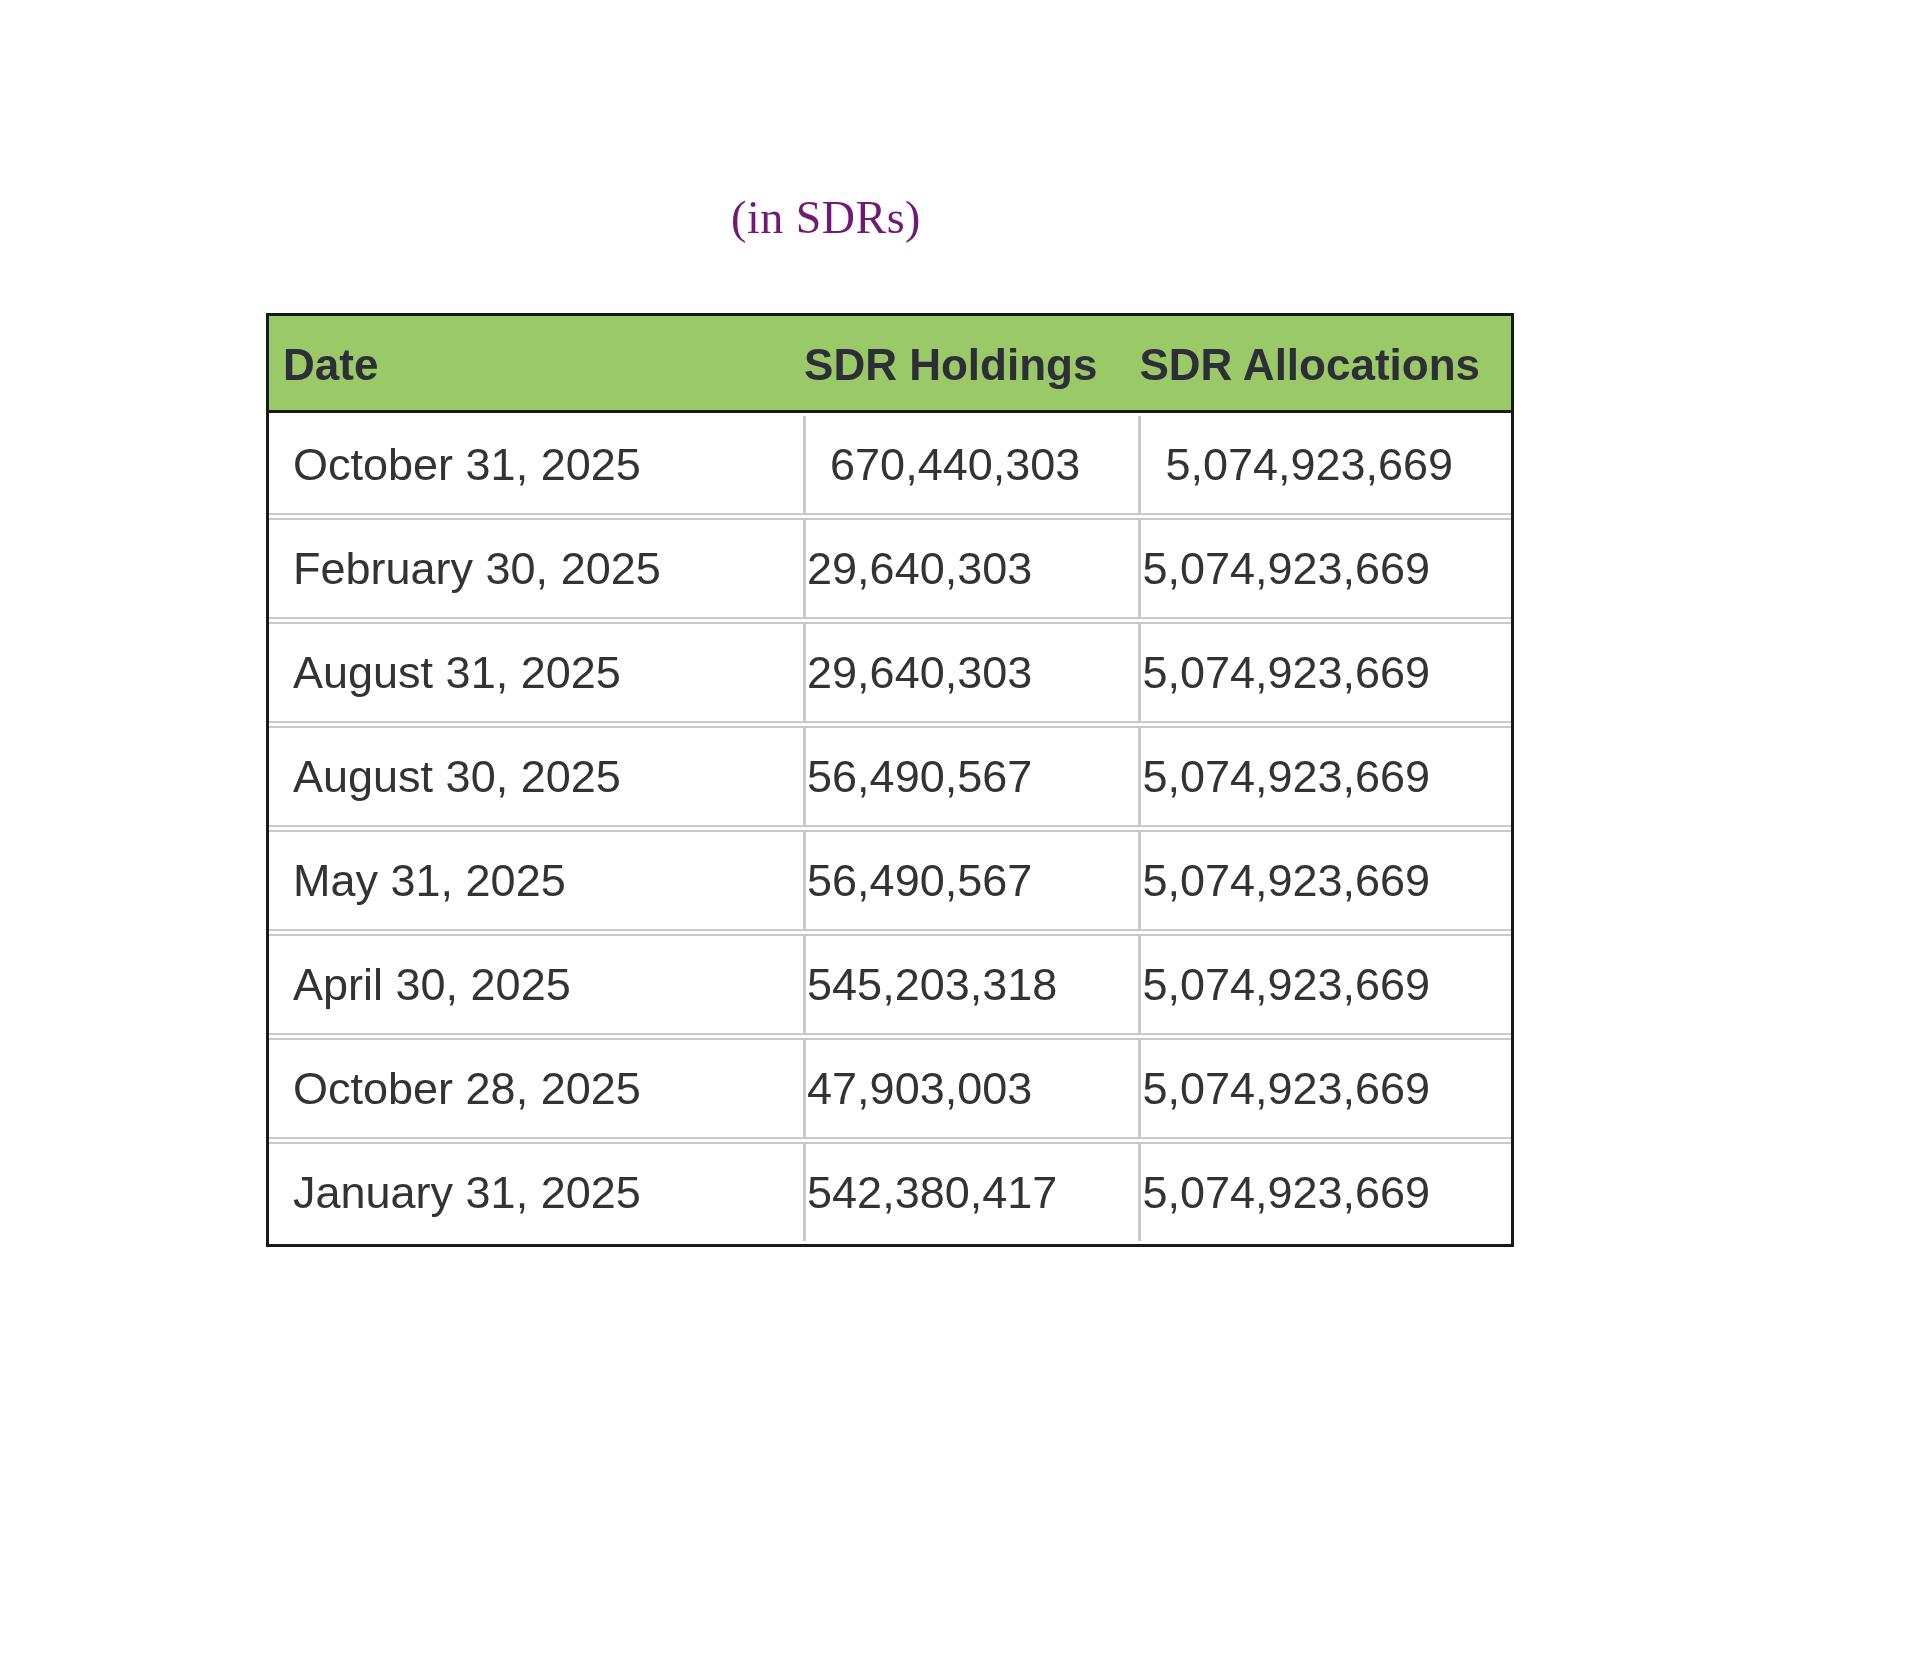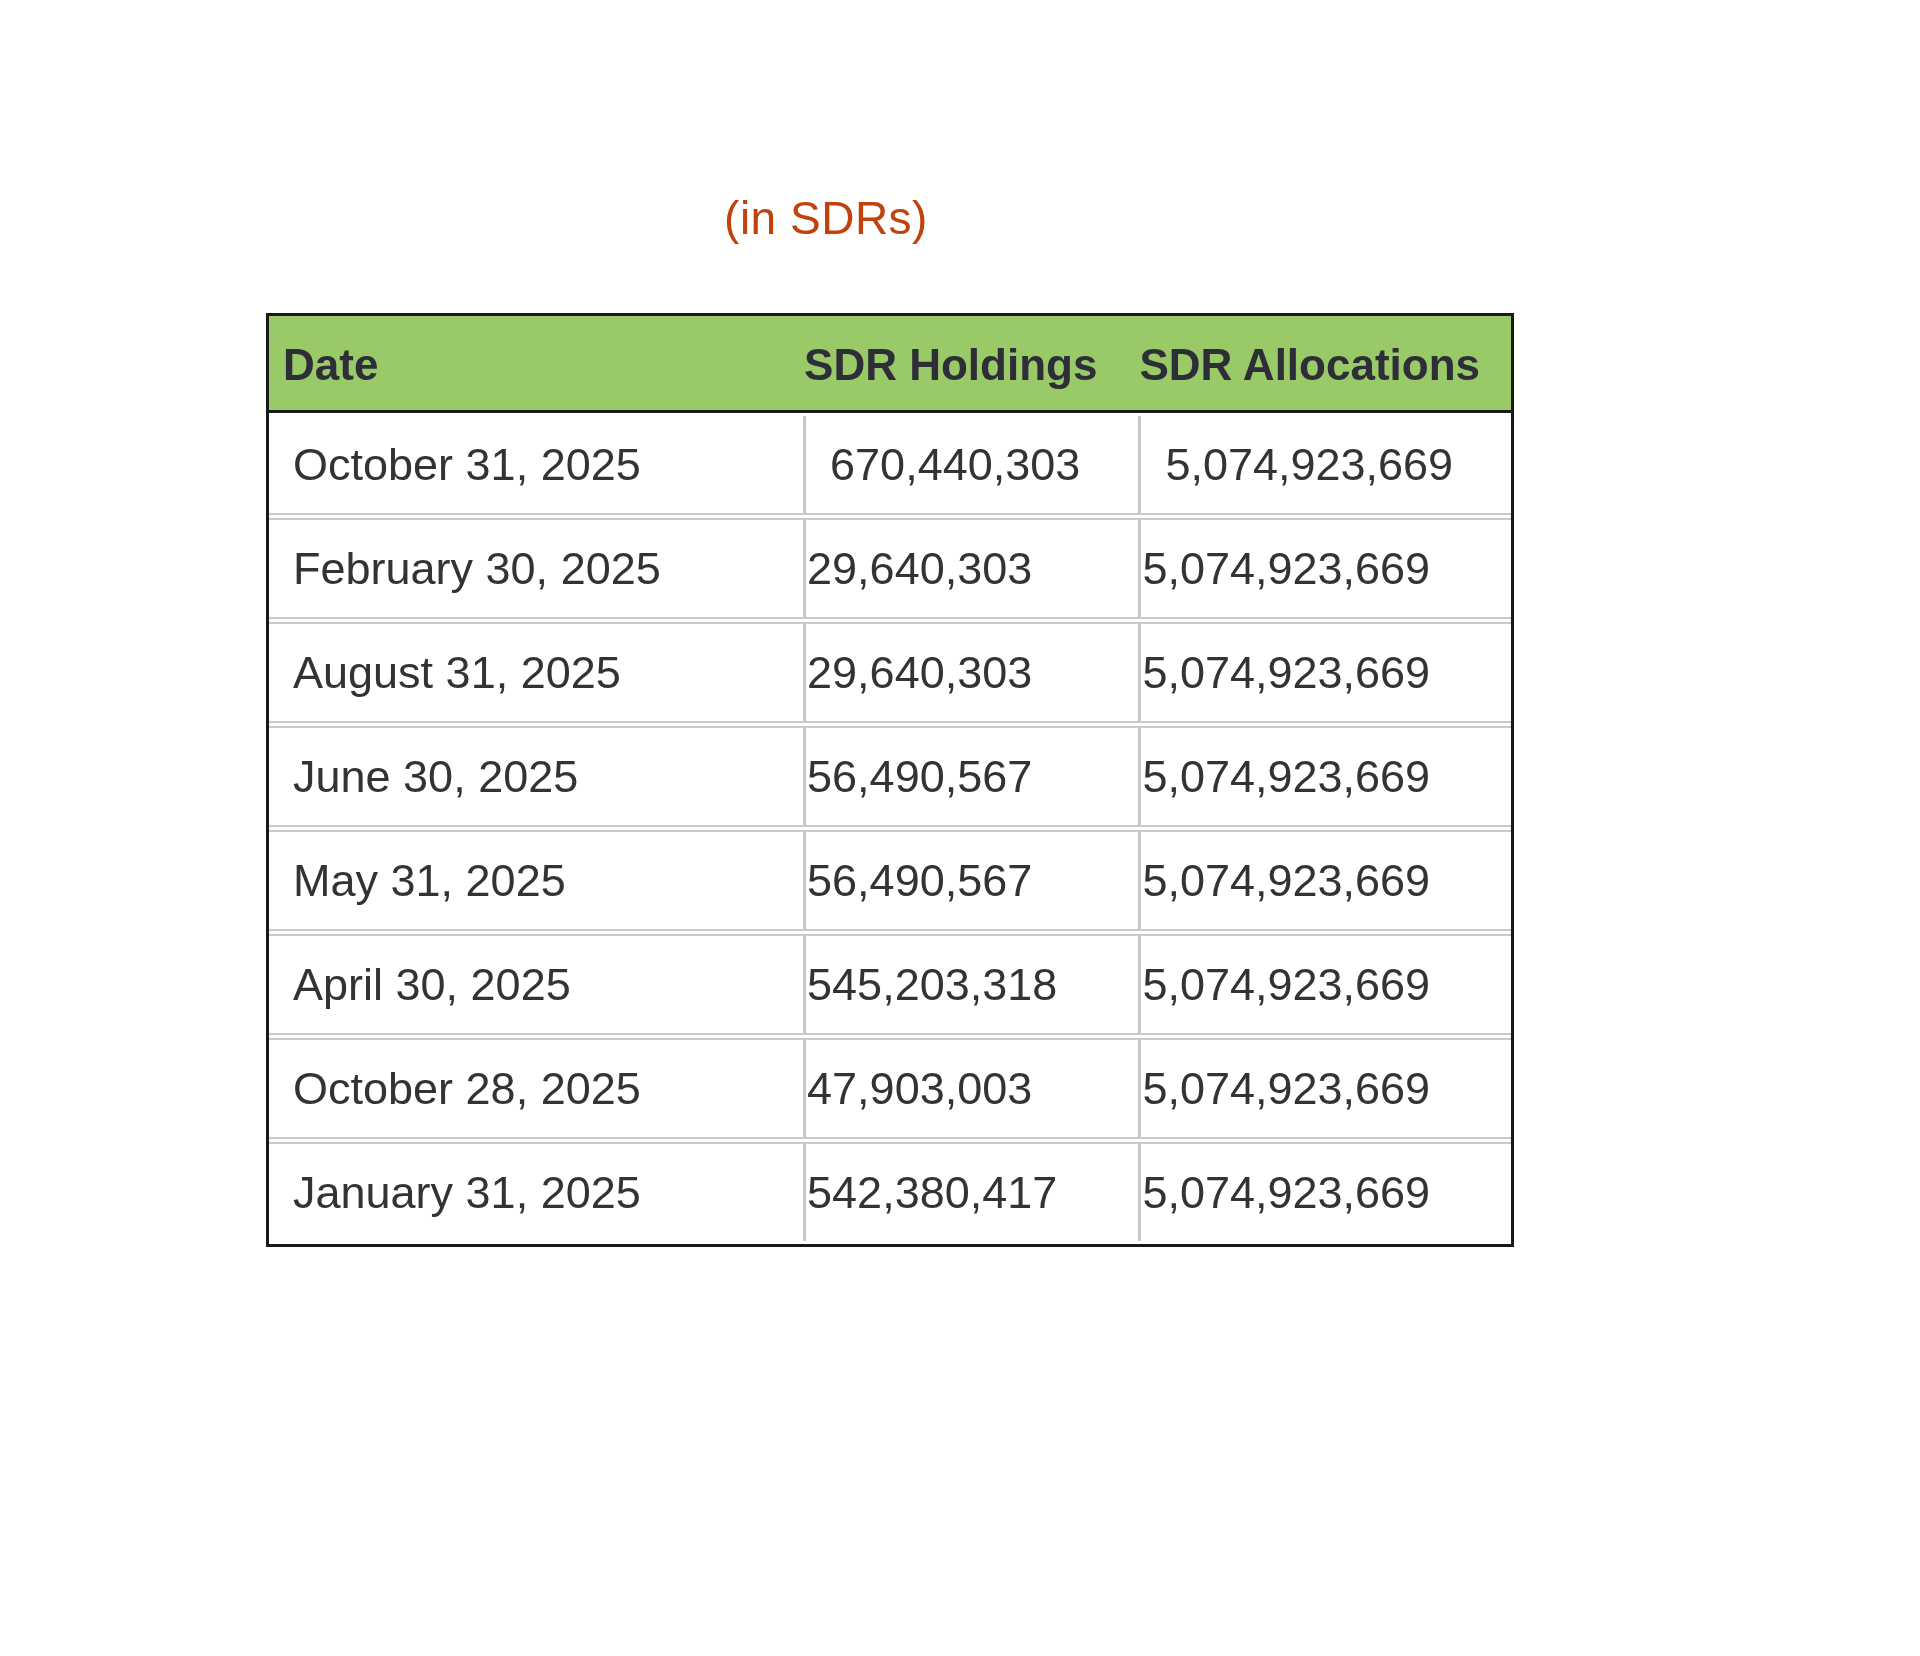--- a/index.html
+++ b/index.html
@@ -15,22 +15,23 @@
     overflow: hidden;
   }
   .page-title {
     position: absolute;
     top: 192px;
     left: 0;
     width: 1652px;
     text-align: center;
     font-size: 46px;
     line-height: 1.15;
-    color: #c2410c;
+    color: #701a75;
     letter-spacing: 0.5px;
+    font-family: Liberation Serif, serif;
   }
   .table-wrap {
     position: absolute;
     left: 266px;
     top: 313px;
   }
   table.sdr-table {
     border-collapse: separate;
     border-spacing: 0 3px;
     border: 3px solid #191919;
@@ -102,21 +103,21 @@
         <td class="d-date">February 30, 2025</td>
         <td class="d-num">29,640,303</td>
         <td class="d-num">5,074,923,669</td>
       </tr>
       <tr>
         <td class="d-date">August 31, 2025</td>
         <td class="d-num">29,640,303</td>
         <td class="d-num">5,074,923,669</td>
       </tr>
       <tr>
-        <td class="d-date">June 30, 2025</td>
+        <td class="d-date">August 30, 2025</td>
         <td class="d-num">56,490,567</td>
         <td class="d-num">5,074,923,669</td>
       </tr>
       <tr>
         <td class="d-date">May 31, 2025</td>
         <td class="d-num">56,490,567</td>
         <td class="d-num">5,074,923,669</td>
       </tr>
       <tr>
         <td class="d-date">April 30, 2025</td>

